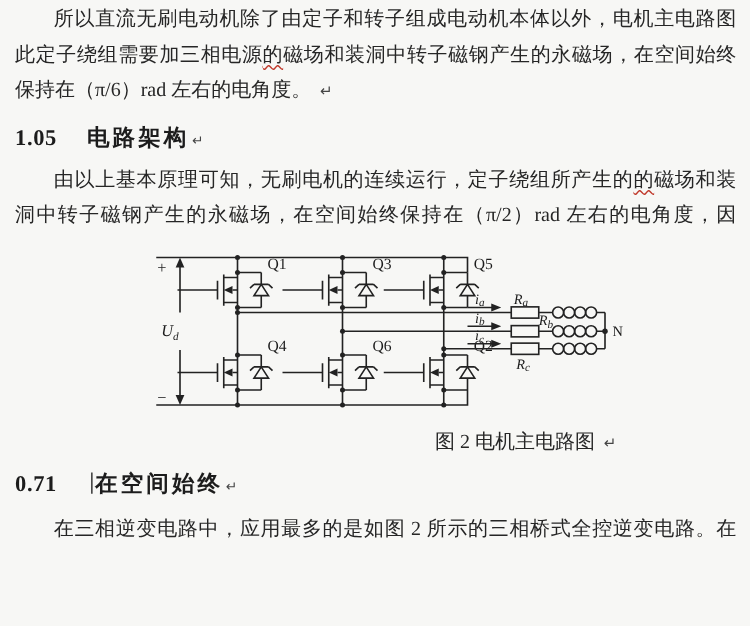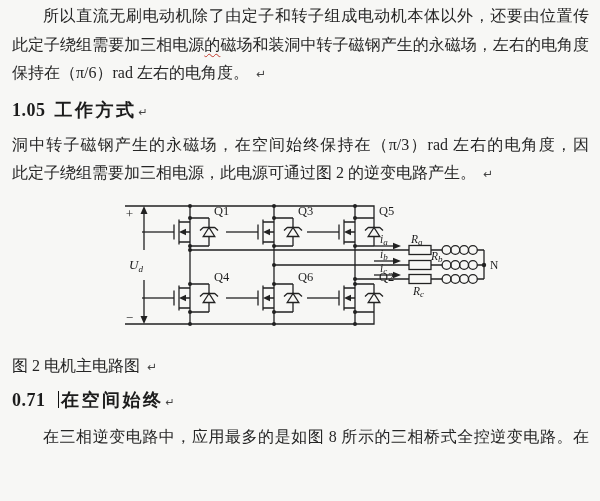--- a/index.html
+++ b/index.html
@@ -24,21 +24,21 @@
     text-underline-offset:3px;
   }
   .crlf {
     font-family:"DejaVu Sans",sans-serif;
     font-size:12px; color:#454545; padding-left:7px;
   }
   .heading {
     font-weight:bold; font-size:18px; line-height:22px;
     margin-top:11px; color:#1c1c1c;
   }
-  .heading .num { margin-right:9px; letter-spacing:0.5px; }
+  .heading .num { margin-right:24px; letter-spacing:0.5px; }
   .heading .ttl { letter-spacing:2.5px; }
   .heading .crlf { font-size:11px; padding-left:2px; font-weight:normal; }
   .cursor {
     display:inline-block; width:1.5px; height:17px;
     background:#111; vertical-align:-2px; margin:0 2px 0 3px;
   }
   .circuit { display:block; margin-top:10px; }
   .circuit path, .circuit line, .circuit rect, .circuit circle.coil {
     stroke:#222; stroke-width:1.3; fill:none;
   }
@@ -48,43 +48,43 @@
   .circuit text {
     font-family:"Liberation Serif","DejaVu Serif",serif;
     fill:#1c1c1c; stroke:none;
   }
   .qlbl { font-size:12.5px; }
   .ilbl { font-size:11.5px; font-style:italic; }
   .sub  { font-size:9px; font-style:italic; }
   .ulbl { font-size:13px; font-style:italic; }
   .nlbl { font-size:11.5px; }
   .figure-caption {
-    font-size:16px; line-height:21px; margin-top:14px;
-    text-align:left; padding-right:96px;
+    font-size:16px; line-height:21px; margin-top:2px;
+    text-align:right; padding-right:96px;
   }
   .clipped { height:28.5px; }
 </style>
 </head>
 <body>
 
 <div class="doc">
 
   <div>
-    <div class="line just indent"><span>所以直流无刷电动机除了由定子和转子组成电动机本体以外，还要由位置传</span></div>
-    <div class="line just"><span>此定子绕组需要加三相电源</span><span class="sq">的</span><span>磁场和装洞中转子磁钢产生的永磁场，左右的电角度</span></div>
+    <div class="line just indent"><span>所以直流无刷电动机除了由定子和转子组成电动机本体以外，电机主电路图</span></div>
+    <div class="line just"><span>此定子绕组需要加三相电源</span><span class="sq">的</span><span>磁场和装洞中转子磁钢产生的永磁场，在空间始终</span></div>
     <div class="line"><span>保持在（π/6）rad 左右的电角度。</span><span class="crlf">↵</span></div>
   </div>
 
   <div class="heading">
-    <span class="num">1.05</span><span class="ttl">工作方式</span><span class="crlf">↵</span>
+    <span class="num">1.05</span><span class="ttl">电路架构</span><span class="crlf">↵</span>
   </div>
 
   <div style="margin-top:7px">
-    <div class="line just"><span>洞中转子磁钢产生的永磁场，在空间始终保持在（π/3）rad 左右的电角度，因</span></div>
-    <div class="line"><span>此定子绕组需要加三相电源，此电源可通过图 2 的逆变电路产生。</span><span class="crlf">↵</span></div>
+    <div class="line just indent"><span>由以上基本原理可知，无刷电机的连续运行，定子绕组所产生的</span><span class="sq">的</span><span>磁场和装</span></div>
+    <div class="line just"><span>洞中转子磁钢产生的永磁场，在空间始终保持在（π/2）rad 左右的电角度，因</span></div>
   </div>
 
   <svg class="circuit" width="600" height="143" viewBox="0 251 600 143" xmlns="http://www.w3.org/2000/svg">
     <defs>
       <g id="cell">
         <path d="M-48 14 H-16"></path>
         <path d="M-16 6.5 V21.5"></path>
         <path d="M-11 1.5 V26.5"></path>
         <path d="M-11 4 H0 M-4 14 H0 M-11 24 H0"></path>
         <polygon class="ah" points="-11,14 -4,10.8 -4,17.2"></polygon>
@@ -197,17 +197,17 @@
 
   <div class="figure-caption">
     <span>图 2 电机主电路图</span><span class="crlf">↵</span>
   </div>
 
   <div class="heading">
     <span class="num">0.71</span><span class="cursor"></span><span class="ttl">在空间始终</span><span class="crlf">↵</span>
   </div>
 
   <div style="margin-top:9px">
-    <div class="line just indent"><span>在三相逆变电路中，应用最多的是如图 8 所示的三相桥式全控逆变电路。在</span></div>
+    <div class="line just indent"><span>在三相逆变电路中，应用最多的是如图 2 所示的三相桥式全控逆变电路。在</span></div>
     <div class="line clipped"></div>
   </div>
 
 </div>
 
 </body></html>

